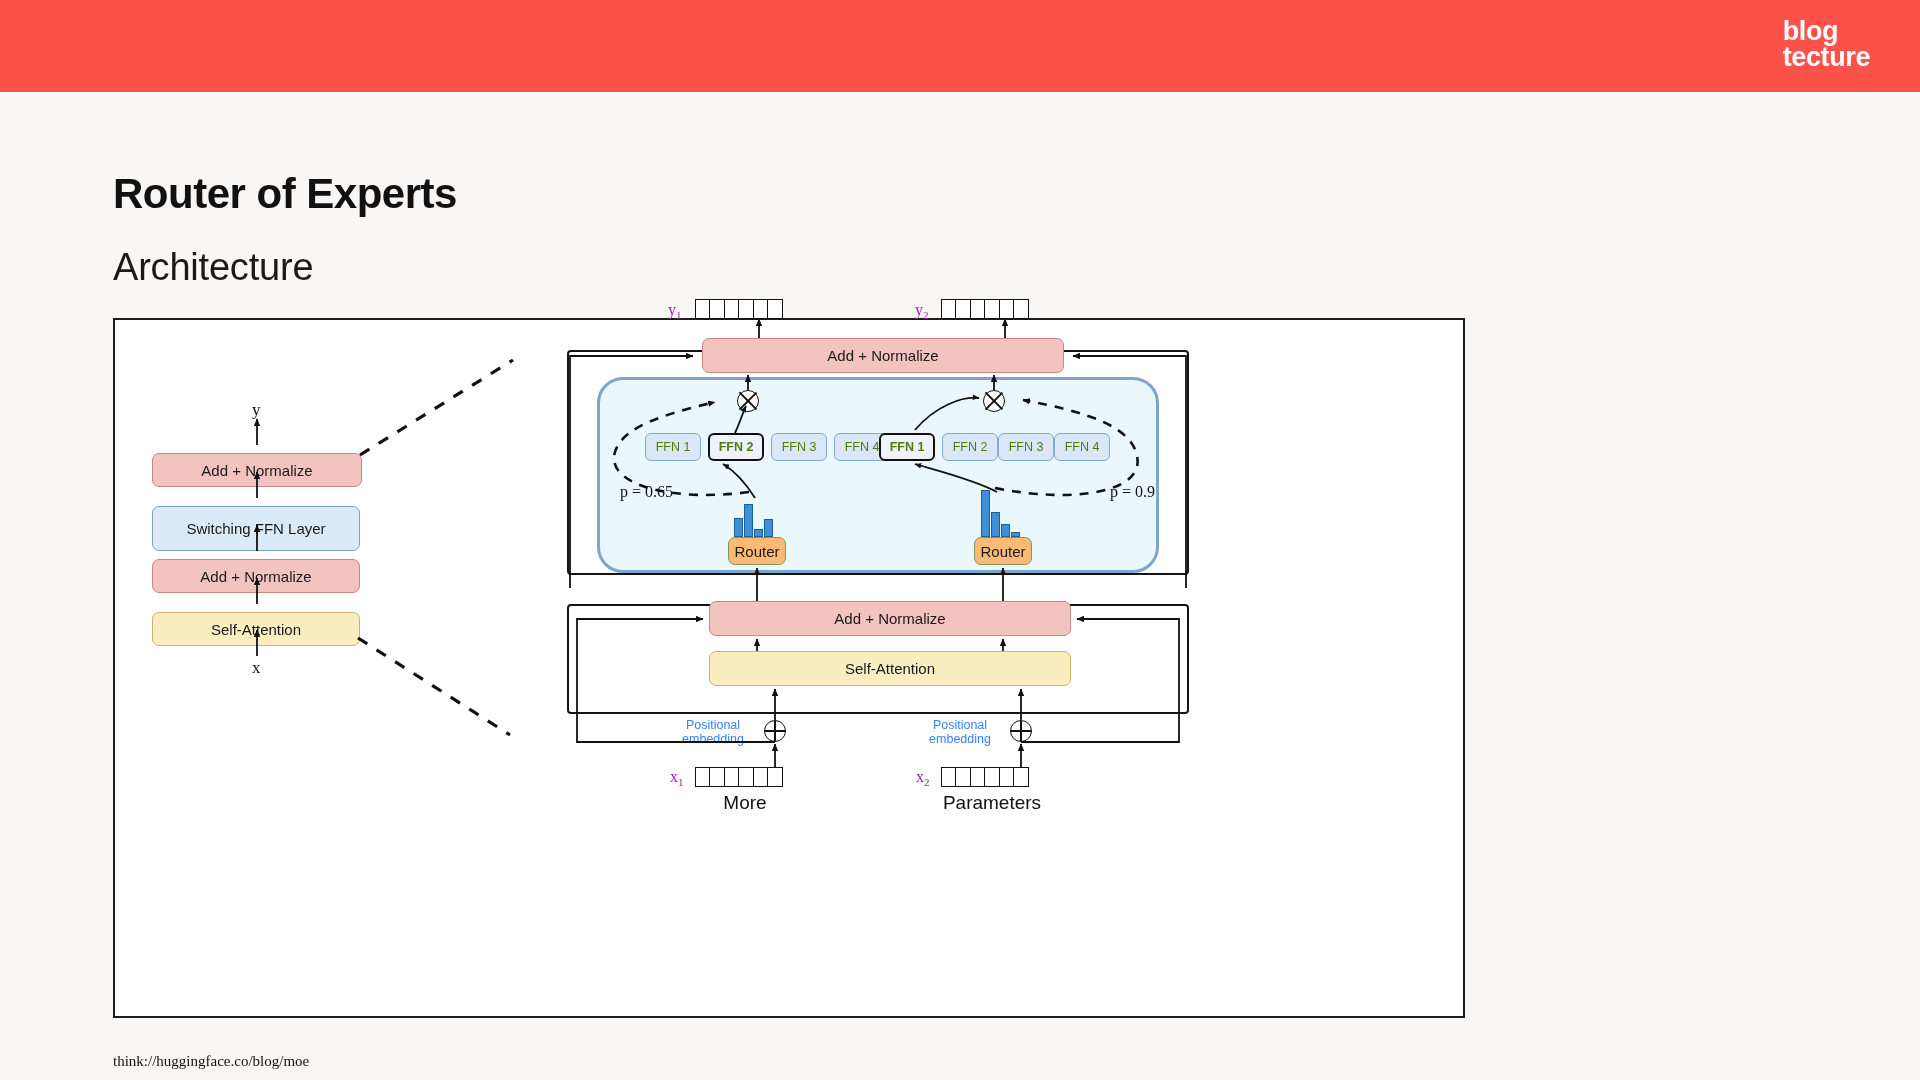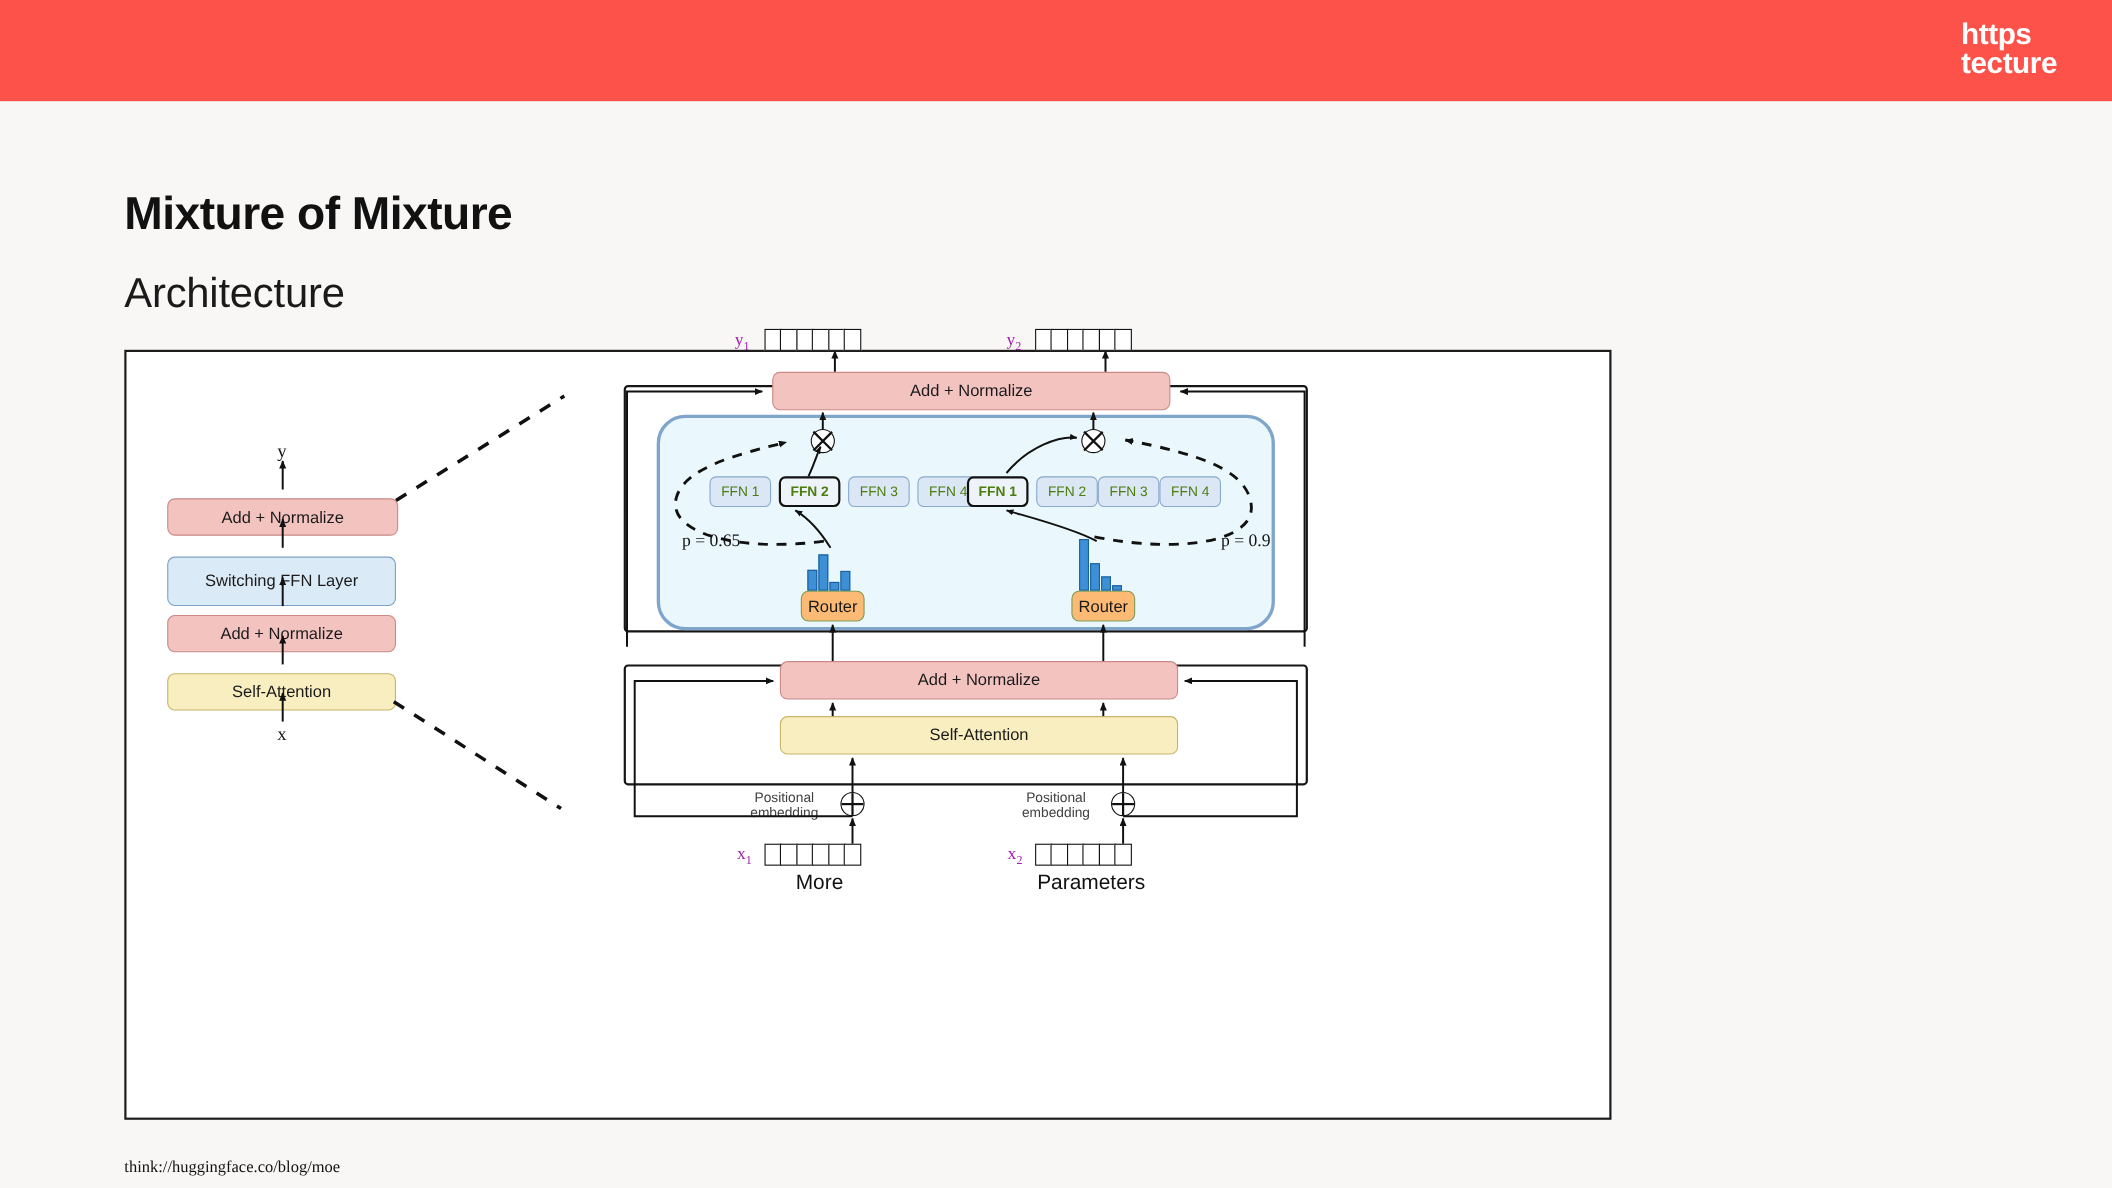--- a/index.html
+++ b/index.html
@@ -90,21 +90,21 @@
   }
   .tokstrip .cell:first-child { margin-left:0; }
   .toklabel {
     position:absolute; font-size:16px; color:#a21caf;
     font-family:"Liberation Serif", serif;
   }
   .toklabel sub { font-size:11px; }
 
   
   .lbl {
-    position:absolute; font-size:12.5px; color:#404040; line-height:14px;
+    position:absolute; font-size:12.5px; color:#3b82f6; line-height:14px;
     white-space:pre-line; text-align:center;
   }
   .lbl-p {
     position:absolute; font-size:16px; color:#111;
     font-family:"Liberation Serif", serif; white-space:nowrap;
   }
   .word {
     position:absolute; font-size:19px; color:#111; text-align:center;
     white-space:nowrap;
   }
@@ -138,26 +138,26 @@
     transform:rotate(-45deg); transform-origin:center;
   }
   .opcirc.plus::before { width:1.7px; height:20px; left:9px; top:0; }
   .opcirc.plus::after  { height:1.7px; width:20px; top:9px; left:0; }
 </style>
 </head>
 <body>
 
 <div class="header">
   <div class="logo">
-    <div>https</div>
+    <div>blog</div>
     <div>tecture</div>
   </div>
 </div>
 
-<div class="page-title">Mixture of Mixture</div>
+<div class="page-title">Router of Experts</div>
 <div class="page-subtitle">Architecture</div>
 <div class="footer-url">think://huggingface.co/blog/moe</div>
 
 <div class="figure">
 <div class="fig-inner">
 
   <div class="axisvar" style="left:137px; top:80px;">y</div>
 
   <div class="box box-pink" style="left:37px; top:133px; width:210px; height:34px;">
     <span>Add + Normalize</span>

